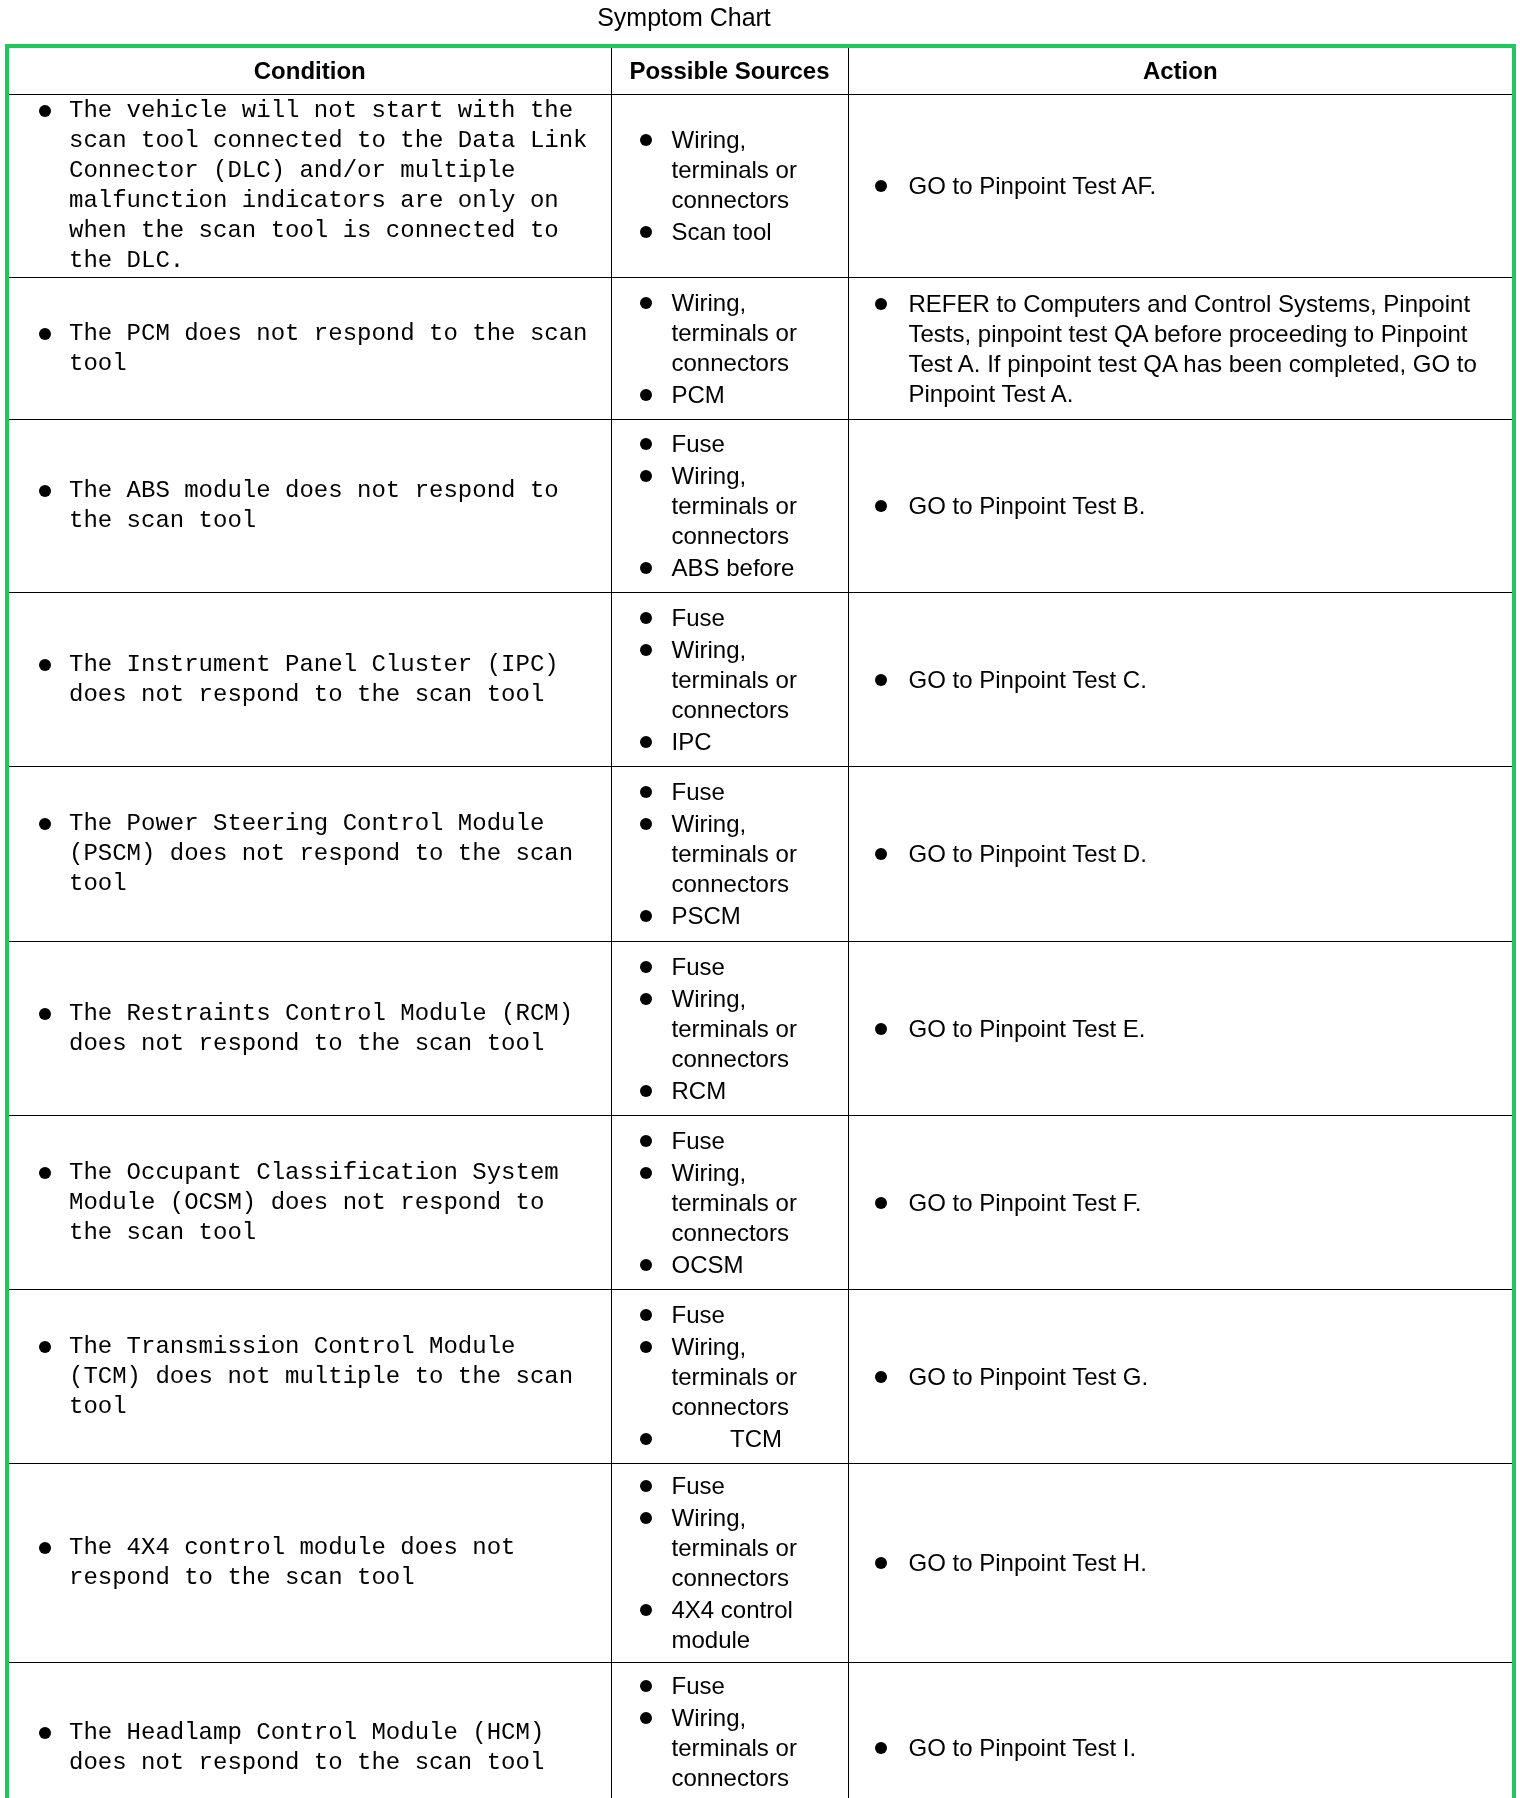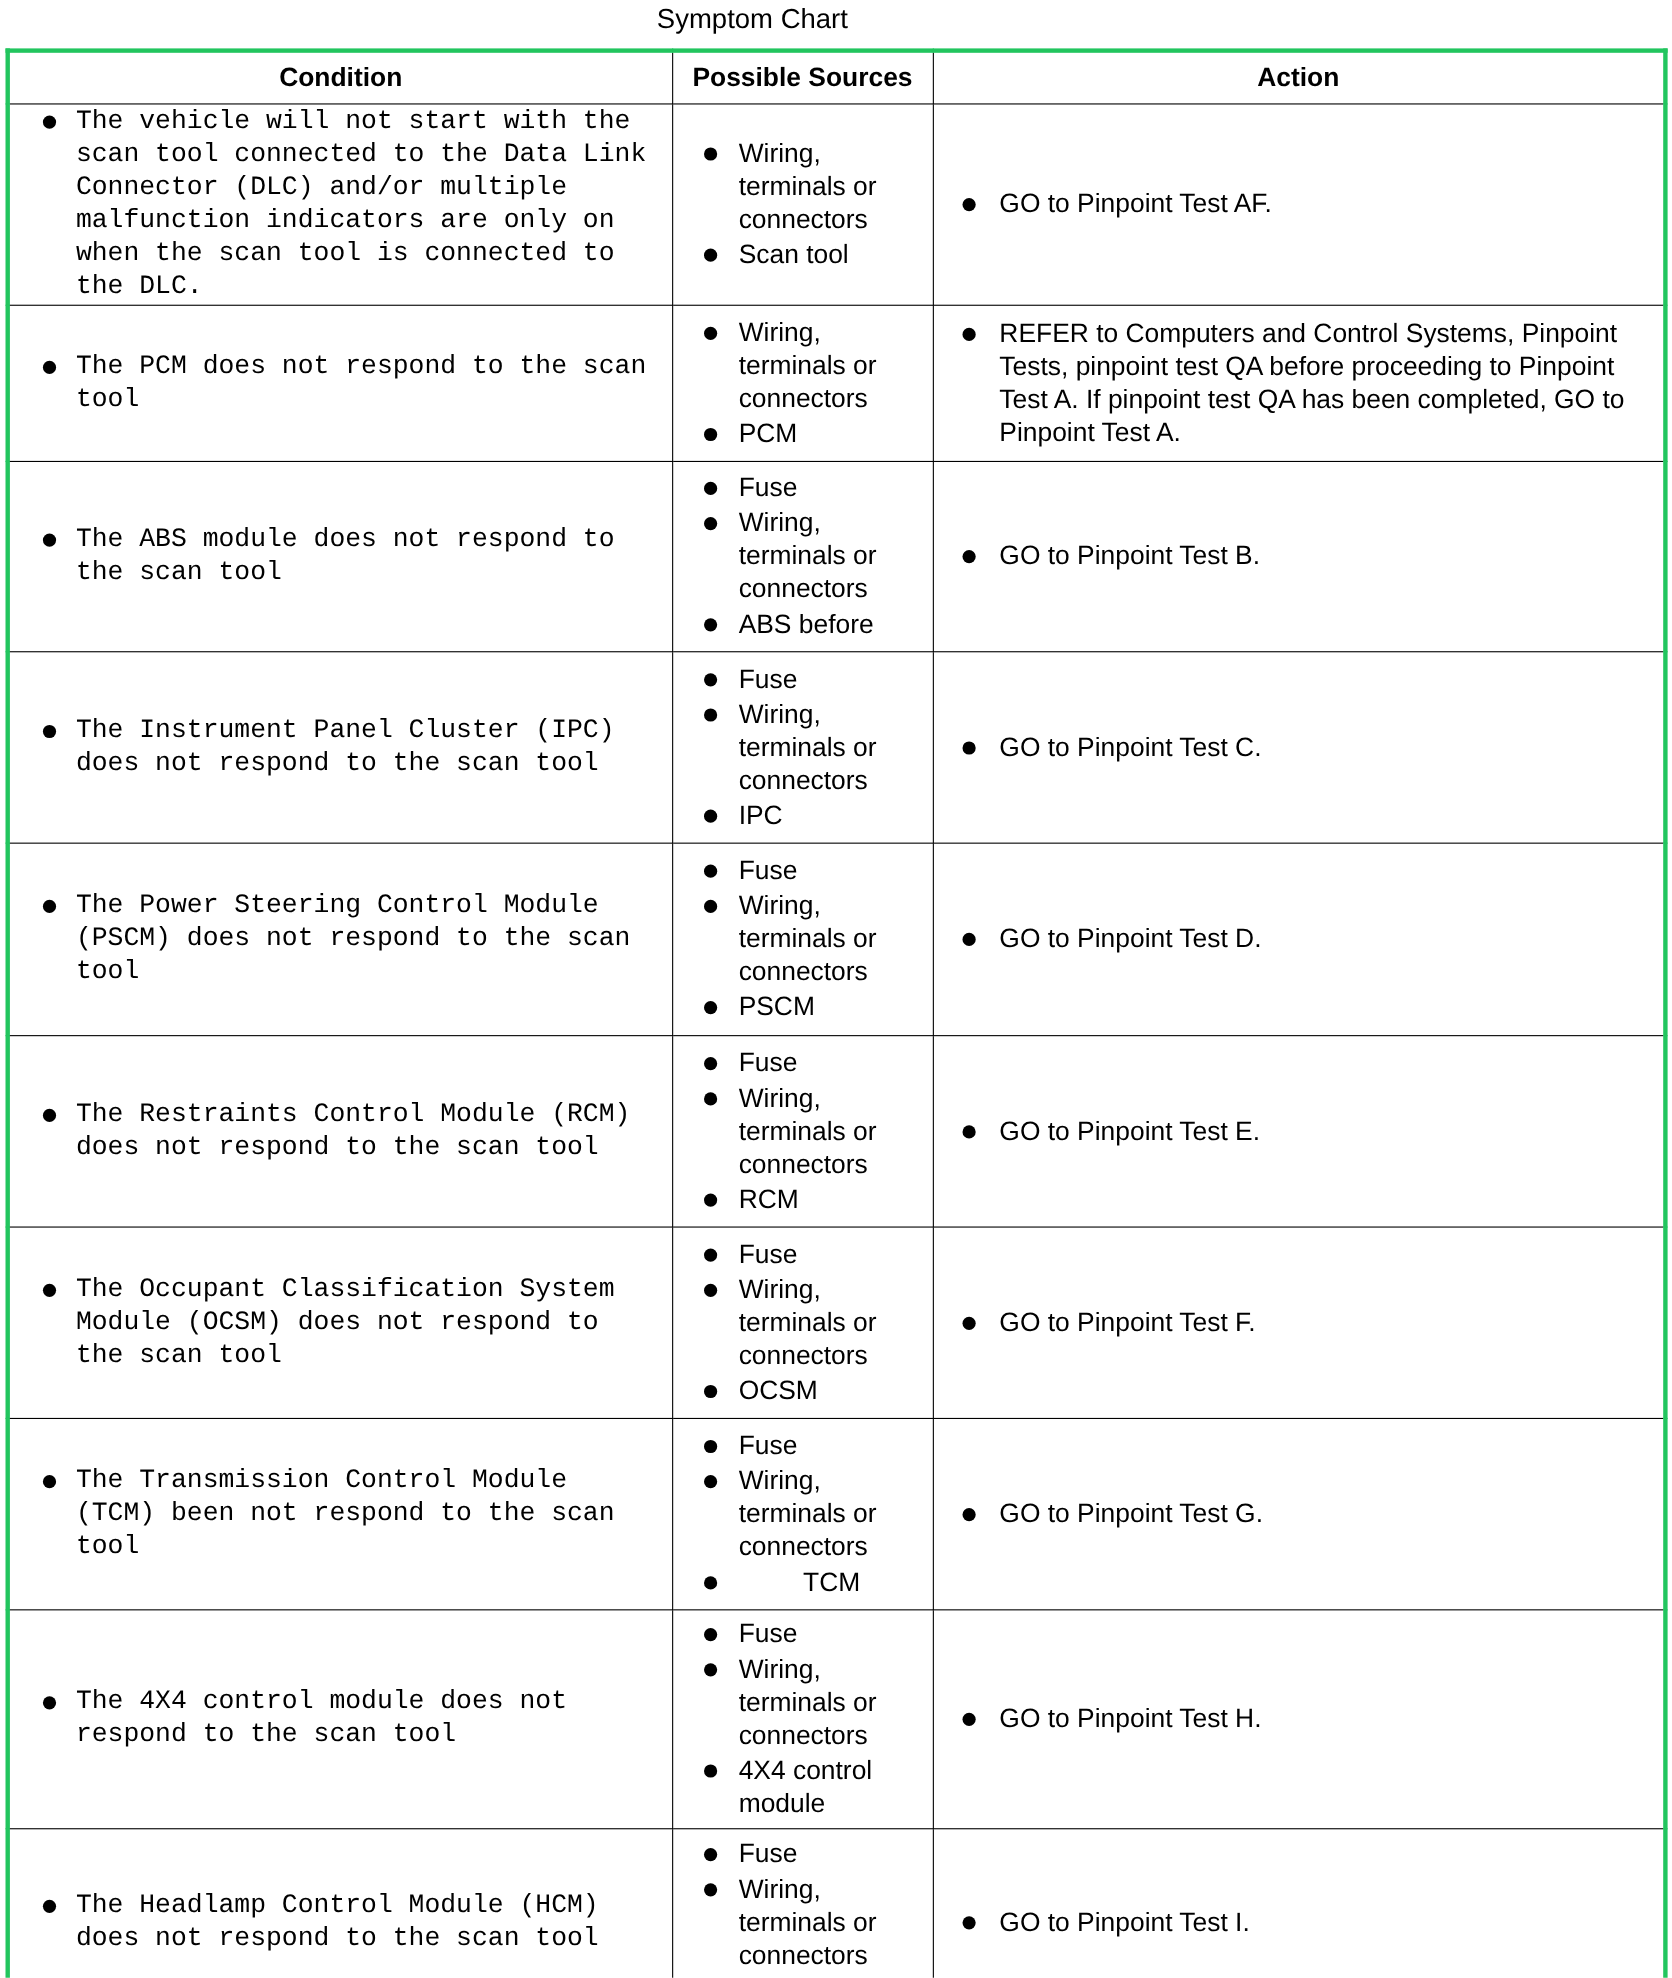--- a/index.html
+++ b/index.html
@@ -169,21 +169,21 @@
         </td>
         <td class="act">
           <ul>
             <li>GO to Pinpoint Test F.</li>
           </ul>
         </td>
       </tr>
       <tr style="height: 174px;">
         <td class="cond">
           <ul>
-            <li>The Transmission Control Module (TCM) been not respond to the scan tool</li>
+            <li>The Transmission Control Module (TCM) does not multiple to the scan tool</li>
           </ul>
         </td>
         <td class="src">
           <ul>
             <li style="max-width: 200px;">Fuse</li>
             <li style="max-width: 200px;">Wiring, terminals or connectors</li>
             <li style="max-width: 200px; text-align: center;">TCM</li>
           </ul>
         </td>
         <td class="act">

